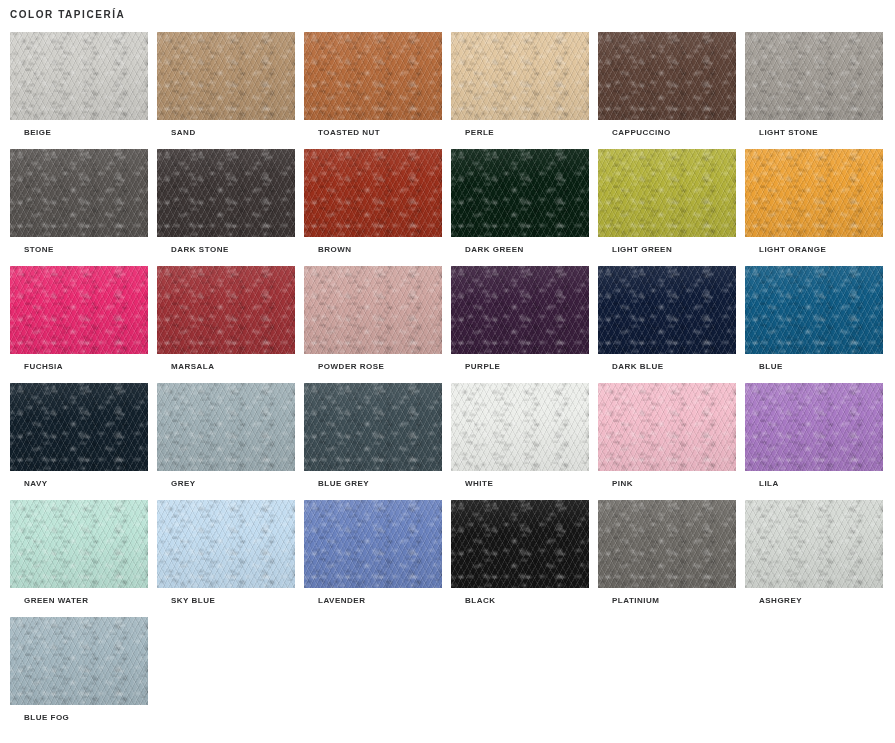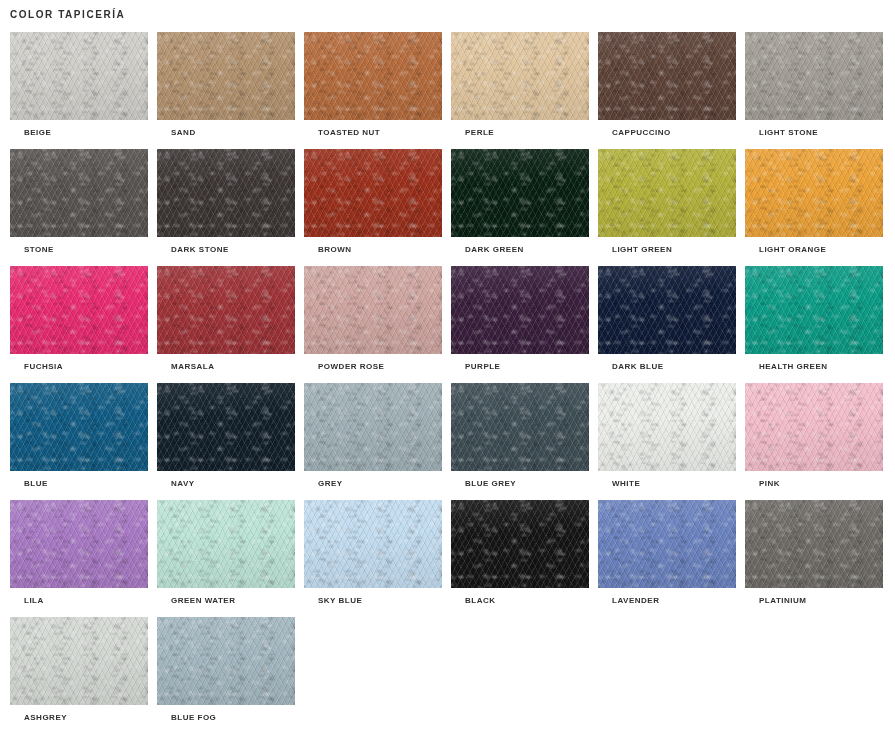--- a/index.html
+++ b/index.html
@@ -195,24 +195,20 @@
       </div>
       <div class="swatch-cell">
         <div class="swatch-chip" style="background-color: rgb(58, 31, 61);"></div>
         <div class="swatch-label">PURPLE</div>
       </div>
       <div class="swatch-cell">
         <div class="swatch-chip" style="background-color: rgb(15, 28, 56);"></div>
         <div class="swatch-label">DARK BLUE</div>
       </div>
       <div class="swatch-cell">
-        <div class="swatch-chip" style="background-color: rgb(10, 156, 134);"></div>
-        <div class="swatch-label">HEALTH GREEN</div>
-      </div>
-      <div class="swatch-cell">
         <div class="swatch-chip" style="background-color: rgb(16, 91, 132);"></div>
         <div class="swatch-label">BLUE</div>
       </div>
       <div class="swatch-cell">
         <div class="swatch-chip" style="background-color: rgb(18, 32, 43);"></div>
         <div class="swatch-label">NAVY</div>
       </div>
       <div class="swatch-cell">
         <div class="swatch-chip" style="background-color: rgb(159, 176, 182);"></div>
         <div class="swatch-label">GREY</div>
@@ -235,28 +231,28 @@
       </div>
       <div class="swatch-cell">
         <div class="swatch-chip" style="background-color: rgb(188, 228, 215);"></div>
         <div class="swatch-label">GREEN WATER</div>
       </div>
       <div class="swatch-cell">
         <div class="swatch-chip" style="background-color: rgb(194, 220, 240);"></div>
         <div class="swatch-label">SKY BLUE</div>
       </div>
       <div class="swatch-cell">
+        <div class="swatch-chip" style="background-color: rgb(106, 130, 191);"></div>
+        <div class="swatch-label">LAVENDER</div>
+      </div>
+      <div class="swatch-cell">
         <div class="swatch-chip" style="background-color: rgb(21, 21, 21);"></div>
         <div class="swatch-label">BLACK</div>
       </div>
       <div class="swatch-cell">
-        <div class="swatch-chip" style="background-color: rgb(106, 130, 191);"></div>
-        <div class="swatch-label">LAVENDER</div>
-      </div>
-      <div class="swatch-cell">
         <div class="swatch-chip" style="background-color: rgb(110, 107, 102);"></div>
         <div class="swatch-label">PLATINIUM</div>
       </div>
       <div class="swatch-cell">
         <div class="swatch-chip" style="background-color: rgb(212, 216, 211);"></div>
         <div class="swatch-label">ASHGREY</div>
       </div>
       <div class="swatch-cell">
         <div class="swatch-chip" style="background-color: rgb(163, 183, 192);"></div>
         <div class="swatch-label">BLUE FOG</div>

